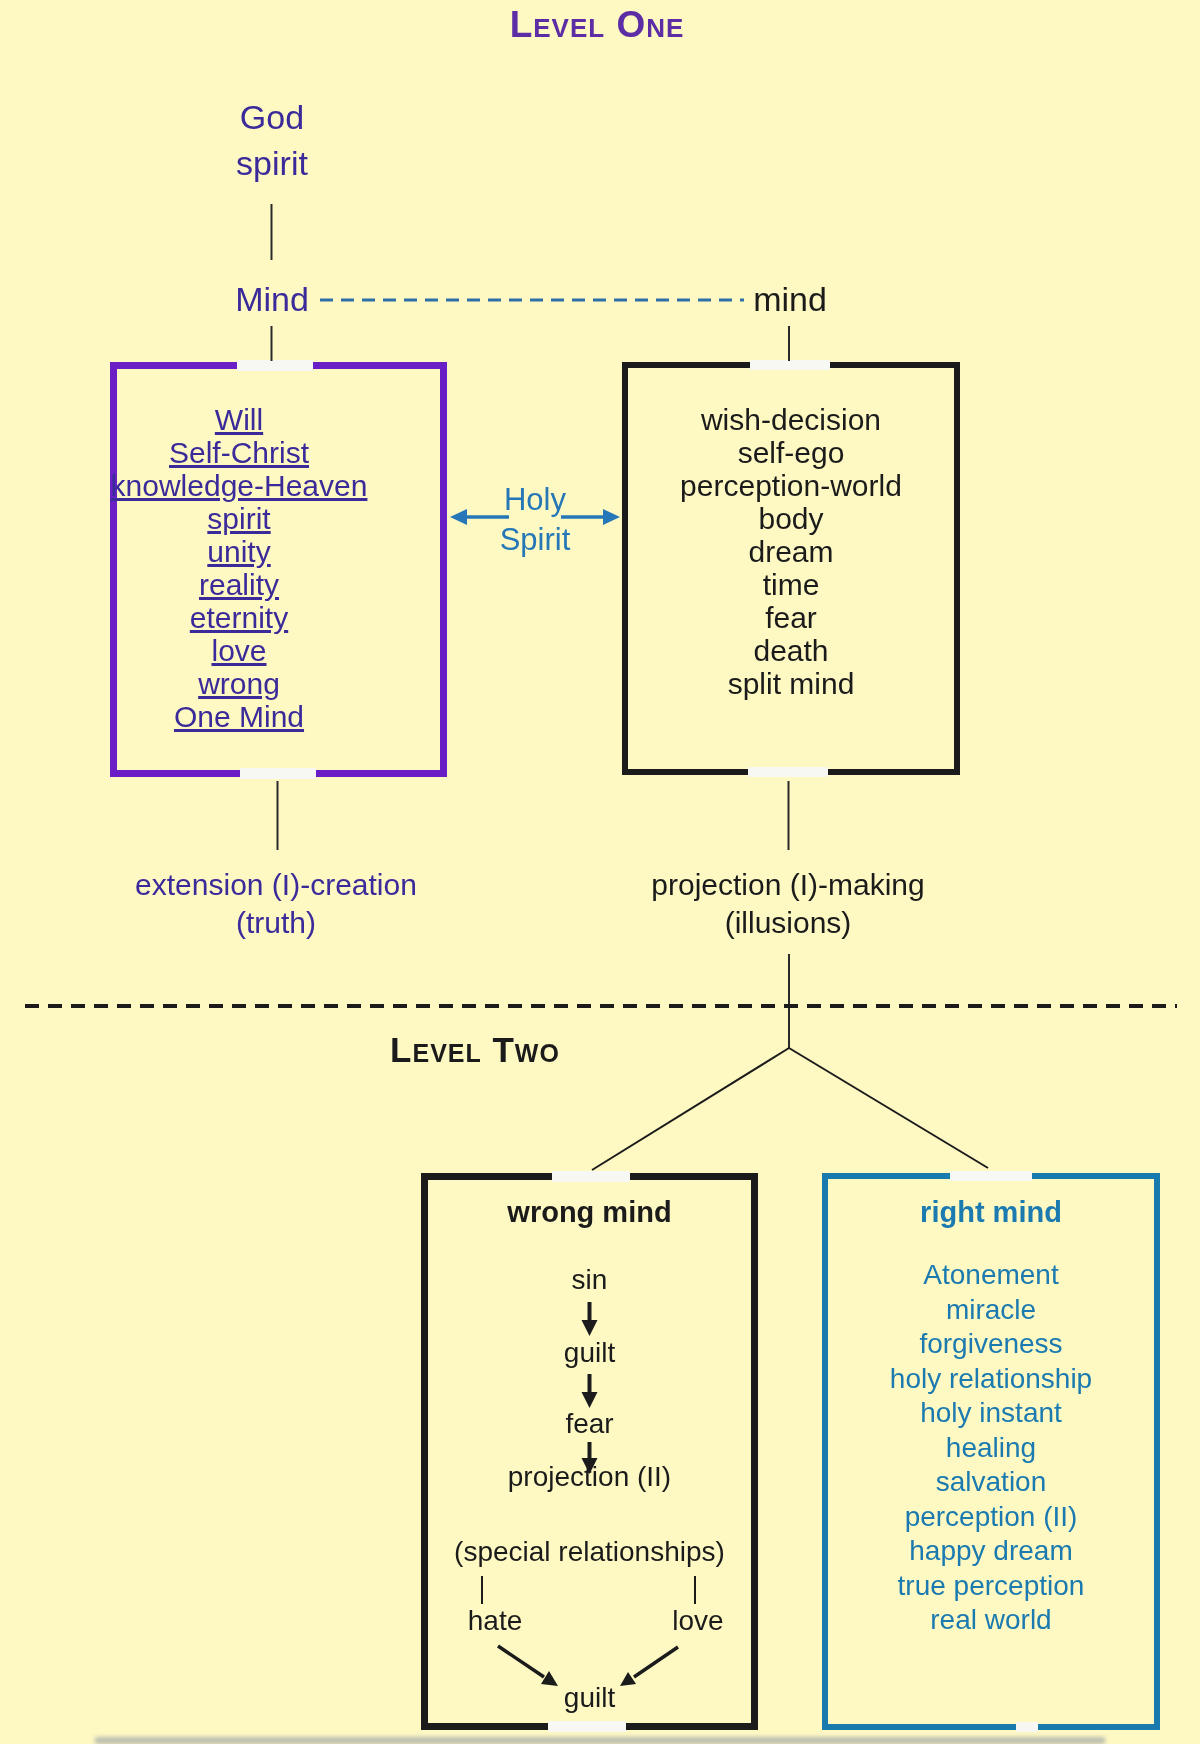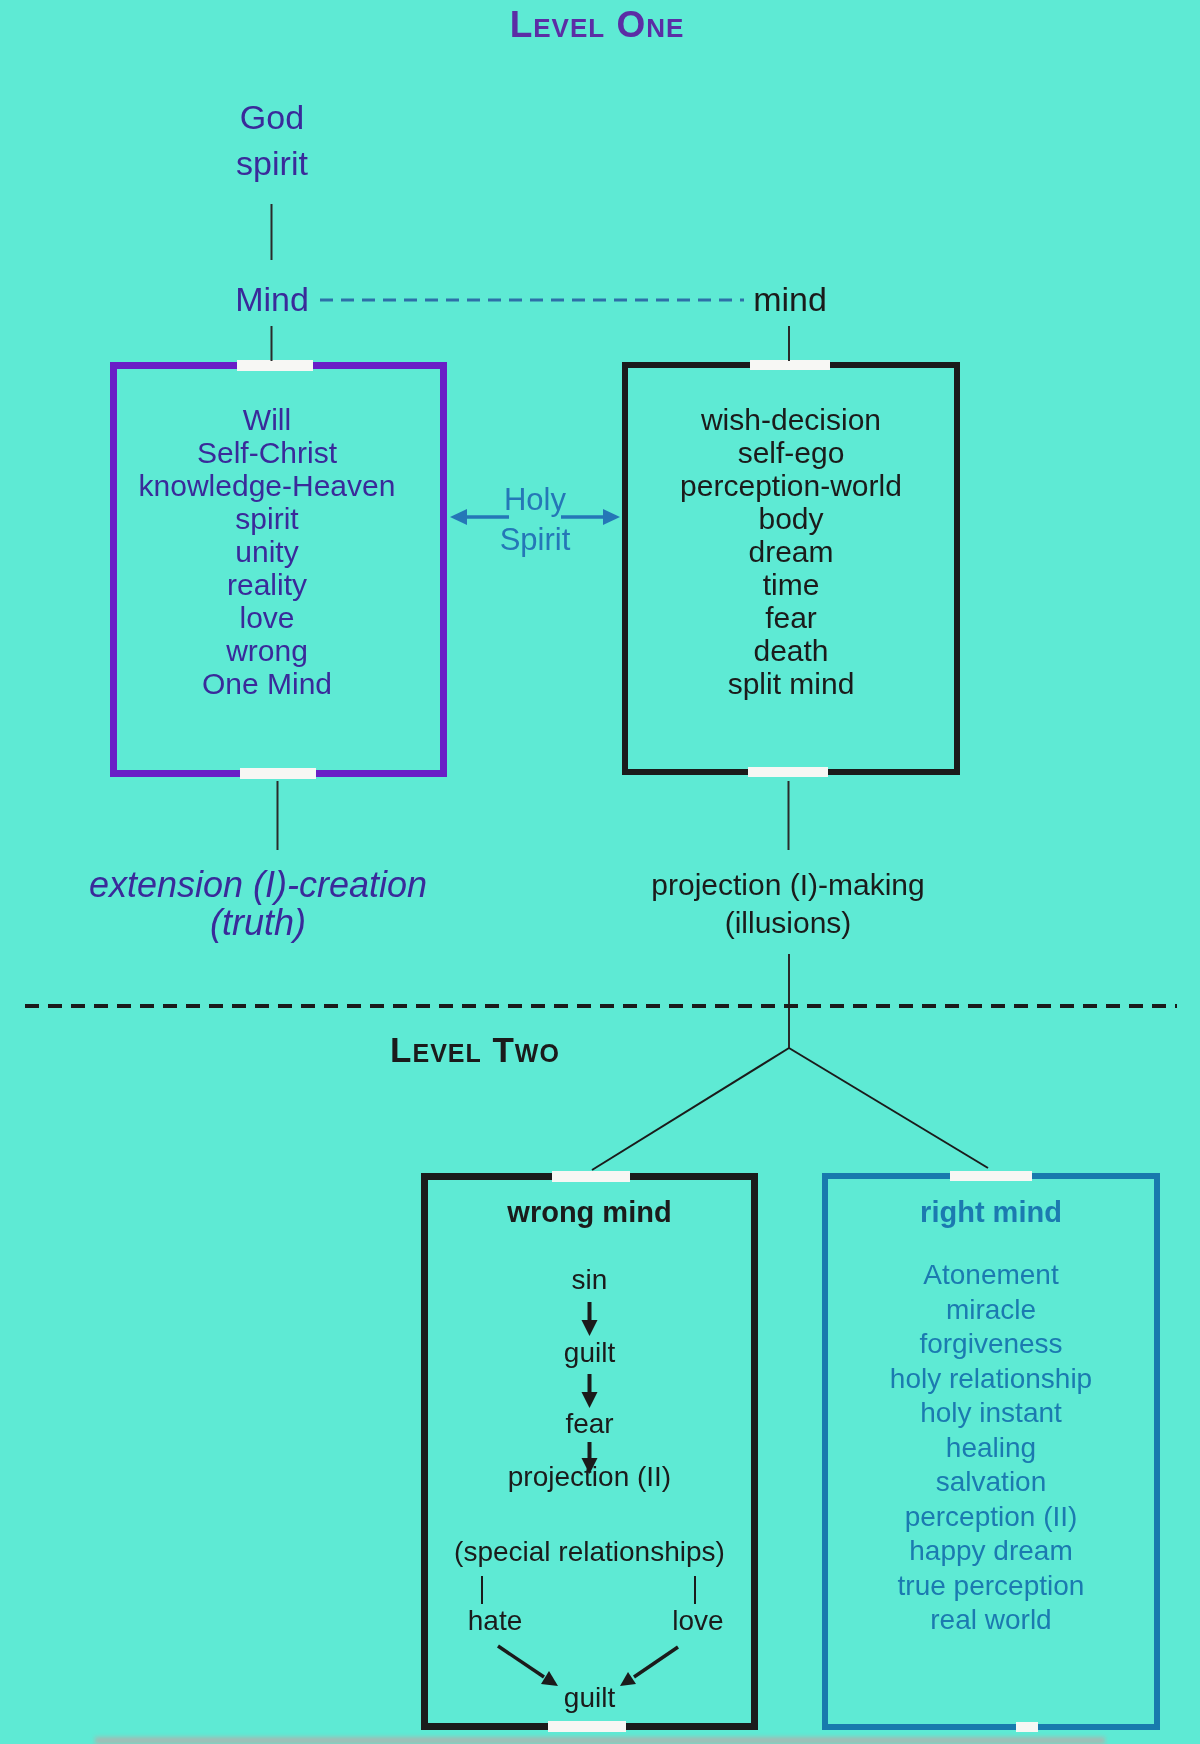--- a/index.html
+++ b/index.html
@@ -1,19 +1,19 @@
 <!DOCTYPE html>
 <html><head>
 <meta charset="utf-8">
 <style>
   html,body{margin:0;padding:0;}
   body{background:#e8e8e8;}
   #canvas{
     position:relative;width:1200px;height:1744px;margin:0 auto;
-    background:#5eead4;overflow:hidden;
+    background:#fef9c3;overflow:hidden;
     font-family:"Liberation Sans","DejaVu Sans",sans-serif;
     color:#1b1b1b;
   }
   .abs{position:absolute;}
   .ctr{text-align:center;}
   .title{
     font-weight:bold;font-variant:small-caps;letter-spacing:1px;
   }
   .title-one{left:397px;top:4px;width:400px;font-size:37px;color:#5c2da5;}
   .title-two{left:275px;top:1030px;width:400px;font-size:35px;color:#1b1b1b;}
@@ -53,27 +53,28 @@
   <div class="abs ctr black-txt big" style="left:640px;top:276px;width:300px;">mind</div>
 
   <div class="box box-heaven"></div>
   <div class="box box-ego"></div>
 
   <div class="gapcover" style="left:237px;top:360px;width:76px;height:11px;"></div>
   <div class="gapcover" style="left:240px;top:768px;width:76px;height:11px;"></div>
   <div class="gapcover" style="left:750px;top:360px;width:80px;height:10px;"></div>
   <div class="gapcover" style="left:748px;top:767px;width:80px;height:10px;"></div>
 
-  <div class="items purple-txt" style="left:120px;top:403px;width:294px;">
+  <div class="items purple-txt" style="left:92px;top:403px;width:294px;text-decoration:underline;">
     <div>Will</div>
     <div>Self-Christ</div>
     <div>knowledge-Heaven</div>
     <div>spirit</div>
     <div>unity</div>
     <div>reality</div>
+    <div>eternity</div>
     <div>love</div>
     <div>wrong</div>
     <div>One Mind</div>
   </div>
 
   <div class="items black-txt" style="left:622px;top:403px;width:338px;">
     <div>wish-decision</div>
     <div>self-ego</div>
     <div>perception-world</div>
     <div>body</div>
@@ -82,21 +83,21 @@
     <div>fear</div>
     <div>death</div>
     <div>split mind</div>
   </div>
 
   <div class="lbl ctr blue-txt" style="left:435px;top:480px;width:200px;font-size:31px;line-height:40px;">
     <div>Holy</div>
     <div>Spirit</div>
   </div>
 
-  <div class="lbl purple-txt" style="left:58px;top:866px;width:400px;font-size:36px;line-height:38px;font-style:italic;">
+  <div class="lbl purple-txt" style="left:76px;top:866px;width:400px;font-size:30px;line-height:38px;">
     <div>extension (I)-creation</div>
     <div>(truth)</div>
   </div>
   <div class="lbl black-txt" style="left:588px;top:866px;width:400px;font-size:30px;line-height:38px;">
     <div>projection (I)-making</div>
     <div>(illusions)</div>
   </div>
 
   <div class="box box-wrong"></div>
   <div class="box box-right"></div>

